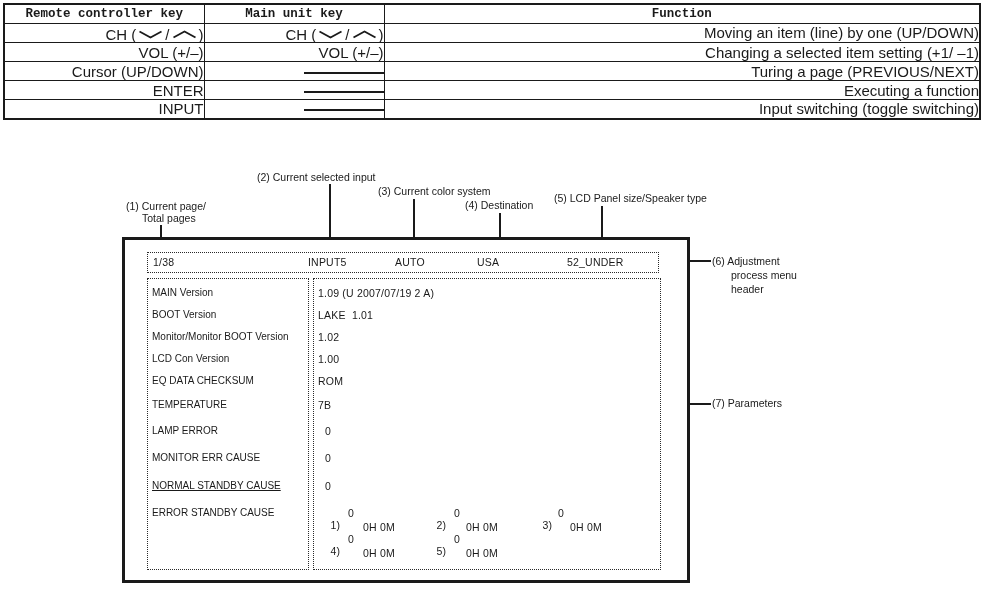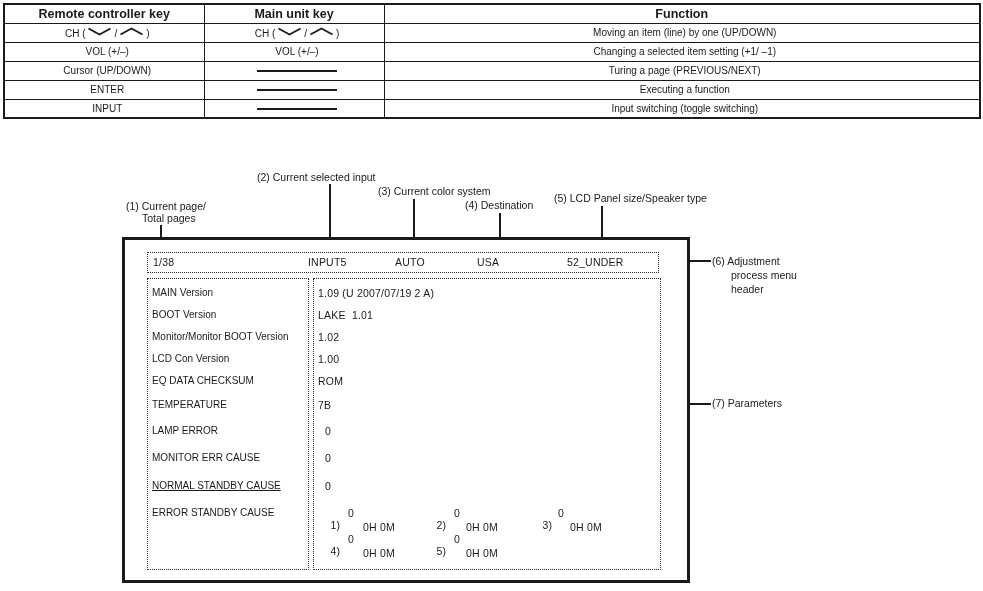--- a/index.html
+++ b/index.html
@@ -8,26 +8,26 @@
     width:983px; height:591px; position:relative; overflow:hidden;
     font-family:"Liberation Sans","DejaVu Sans",sans-serif;
     color:#1a1a1a;
   }
   
   .keytable {
     position:absolute; left:3px; top:3px; width:976px;
     border-collapse:collapse; table-layout:fixed;
   }
   .keytable th, .keytable td {
-    border:1px solid #1a1a1a; height:19px; font-size:10px;
-    padding:0 0 0 6px; text-align:center; vertical-align:middle;
+    border:1px solid #1a1a1a; height:19px; font-size:15px;
+    padding:0 0 0 6px; text-align:right; vertical-align:middle;
     white-space:nowrap; overflow:hidden;
   }
   .keytable { border:2px solid #1a1a1a; }
-  .keytable th { font-weight:bold; text-align:center; padding:0; font-size:12.5px; }
+  .keytable th { font-weight:bold; text-align:center; padding:0; font-size:12.5px;font-family:Liberation Mono, monospace; }
   .col-remote { width:200px; }
   .col-main   { width:180px; }
   .col-func   { width:596px; }
   .cell-center { text-align:center; padding:0; }
   .dash {
     display:inline-block; width:80px; height:0;
     border-top:2px solid #1a1a1a; vertical-align:middle;
   }
   .chv { display:inline-block; vertical-align:-1px; margin:0 2px; }
   .chcell span { vertical-align:middle; }

